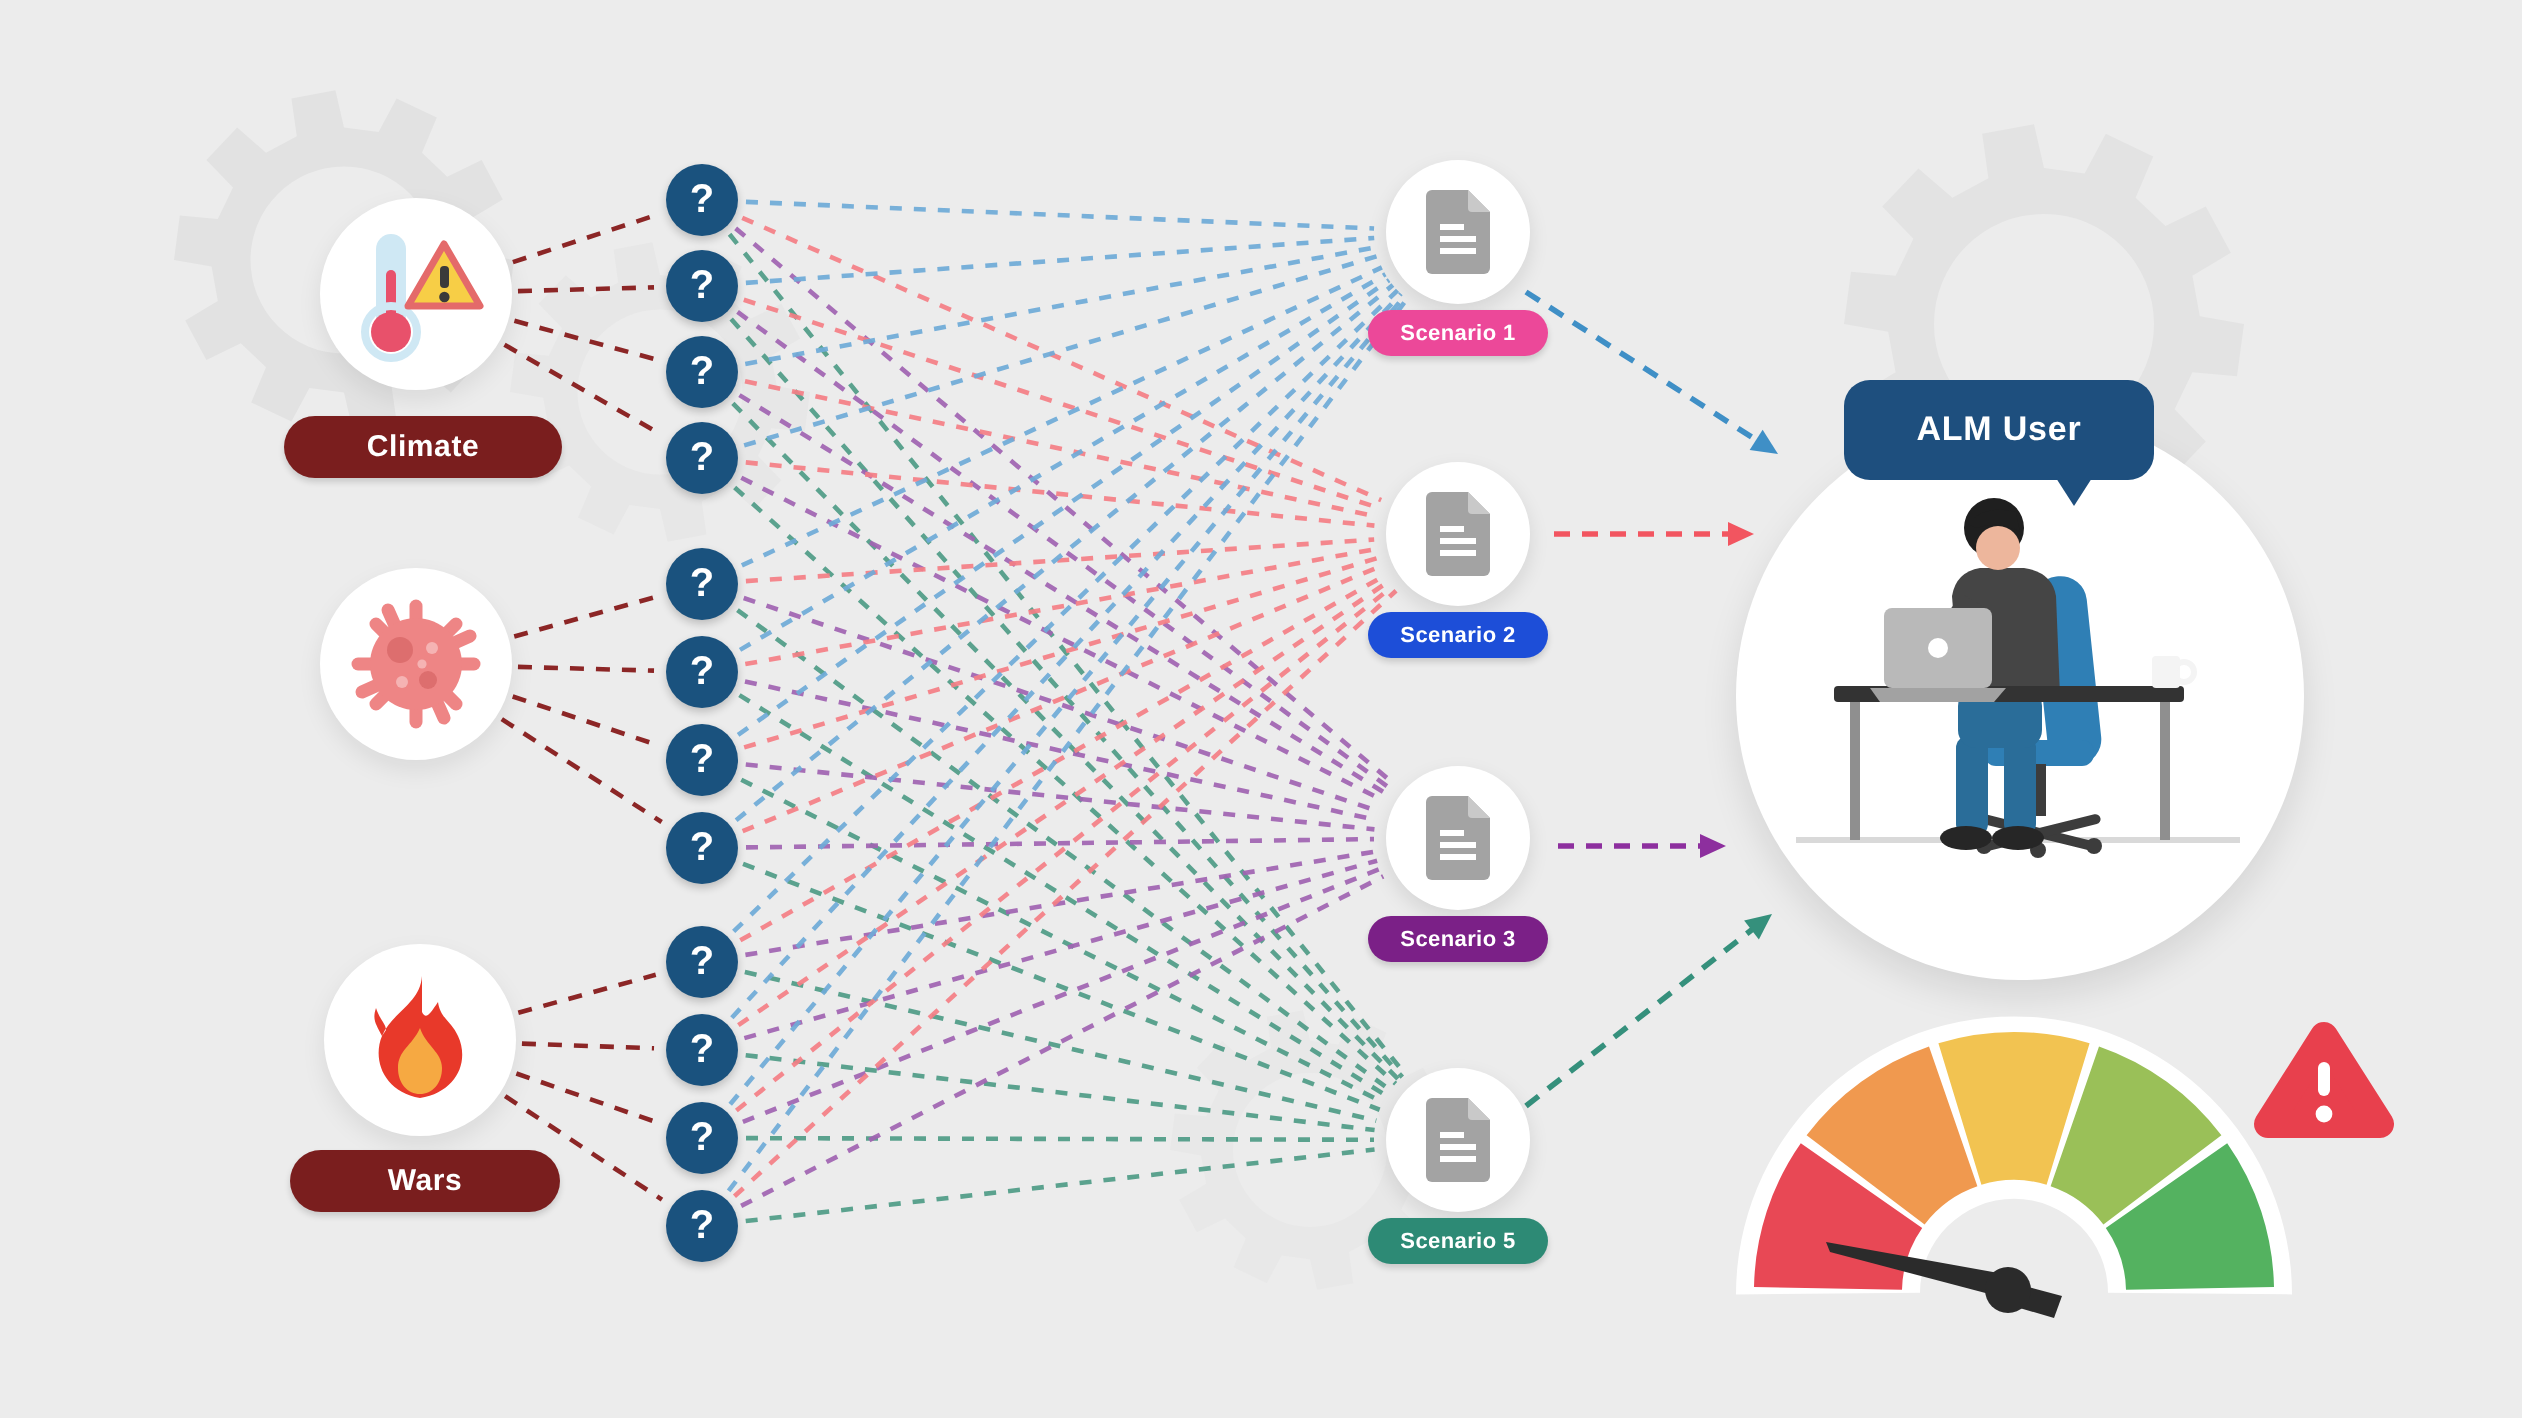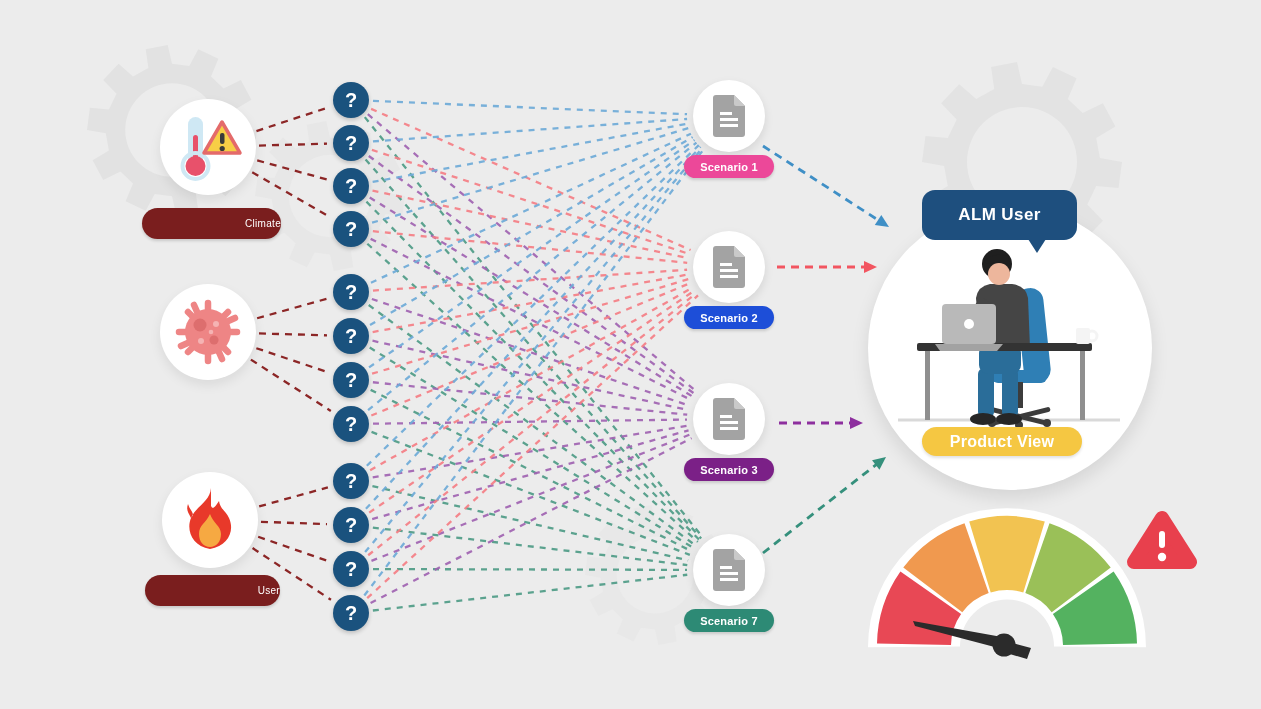--- a/index.html
+++ b/index.html
@@ -12,22 +12,22 @@
   svg.layer { position:absolute; left:0; top:0; }
 
   
   .src-circle {
     width:96px; height:96px; border-radius:50%; background:#ffffff;
     box-shadow:0 5px 12px rgba(0,0,0,0.08);
     display:flex; align-items:center; justify-content:center; z-index:3;
   }
   .src-pill {
     height:31px; border-radius:16px; color:#fff;
-    display:flex; align-items:center; justify-content:flex-end;
-    font-size:10px; font-weight:400; letter-spacing:.3px; z-index:3;
+    display:flex; align-items:center; justify-content:center;
+    font-size:15px; font-weight:700; letter-spacing:.3px; z-index:3;
     box-shadow:0 2px 3px rgba(0,0,0,0.15);
   }
 
   
   .qnode {
     position:absolute; width:36px; height:36px; border-radius:50%;
     display:flex; align-items:center; justify-content:center;
     color:#fff; font-size:20px; font-weight:800; z-index:3;
     box-shadow:0 2px 4px rgba(0,0,0,0.2);
   }
@@ -192,21 +192,21 @@
       <path d="M39 6 C38 20 24 24 19 36 C14 48 20 64 38 67 C56 64 63 49 57 36 C54 29 48 27 47 19 C43 25 41 28 39 24 Z
                M19 36 C16 30 14 28 16 22 C18 28 21 30 21 33 Z" fill="#e8392a"></path>
       <path d="M38 32 C34 41 27 43 27 52 C27 60 32 65 38 65 C44 65 49 60 49 52 C49 44 41 41 38 32 Z" fill="#f6a942"></path>
     </svg>
   </div>
 
   <div class="abs src-pill" style="left: 142px; top: 208px; width: 139px; background: rgb(122, 30, 30);">
     <span>Climate</span>
   </div>
   <div class="abs src-pill" style="left: 145px; top: 575px; width: 135px; background: rgb(122, 30, 30);">
-    <span>User</span>
+    <span>Wars</span>
   </div>
 
   <div id="qnodes">
       <div class="qnode" style="left: 333px; top: 82px; background: rgb(26, 82, 126);">?</div>
       <div class="qnode" style="left: 333px; top: 125px; background: rgb(26, 82, 126);">?</div>
       <div class="qnode" style="left: 333px; top: 168px; background: rgb(26, 82, 126);">?</div>
       <div class="qnode" style="left: 333px; top: 211px; background: rgb(26, 82, 126);">?</div>
       <div class="qnode" style="left: 333px; top: 274px; background: rgb(26, 82, 126);">?</div>
       <div class="qnode" style="left: 333px; top: 318px; background: rgb(26, 82, 126);">?</div>
       <div class="qnode" style="left: 333px; top: 362px; background: rgb(26, 82, 126);">?</div>
@@ -250,21 +250,21 @@
       <div class="abs scen-pill" style="left: 684px; top: 458px; width: 90px; background: rgb(123, 32, 135);">Scenario 3</div>
       <div class="abs scen-circle" style="left: 693px; top: 534px;">
         <svg width="32" height="42" viewBox="0 0 32 42">
           <path d="M3 0 H21 L32 11 V39 a3 3 0 0 1 -3 3 H3 a3 3 0 0 1 -3 -3 V3 a3 3 0 0 1 3 -3 Z" fill="#a3a3a3"></path>
           <path d="M21 0 L32 11 H23 a2 2 0 0 1 -2 -2 Z" fill="#c9c9c9"></path>
           <rect x="7" y="17" width="12" height="3" fill="#fff"></rect>
           <rect x="7" y="23" width="18" height="3" fill="#fff"></rect>
           <rect x="7" y="29" width="18" height="3" fill="#fff"></rect>
         </svg>
       </div>
-      <div class="abs scen-pill" style="left: 684px; top: 609px; width: 90px; background: rgb(45, 138, 117);">Scenario 7</div>
+      <div class="abs scen-pill" style="left: 684px; top: 609px; width: 90px; background: rgb(45, 138, 117);">Scenario 5</div>
     </div>
 
   <div class="abs alm-circle"></div>
 
   <svg class="abs person-svg" width="260" height="245" viewBox="0 0 260 245">
     <line x1="18" y1="202" x2="240" y2="202" stroke="#d9d9d9" stroke-width="3"></line>
 
     <g fill="#2f7fb5">
       <rect x="140" y="70" width="27" height="95" rx="13" transform="rotate(-6 153 117)"></rect>
       <rect x="112" y="152" width="55" height="13" rx="6"></rect>
@@ -301,23 +301,20 @@
     <polygon points="55,126 123,126 117,133 60,133" fill="#a2a2a2"></polygon>
     <rect x="196" y="110" width="14" height="16" rx="2" fill="#f4f4f4"></rect>
     <circle cx="212" cy="118" r="5" fill="none" stroke="#f4f4f4" stroke-width="3"></circle>
   </svg>
 
   <div class="abs alm-bubble" style="background: rgb(30, 79, 126);">
     <span>ALM User</span>
   </div>
   <div class="abs alm-bubble-tail" style="border-top-color: rgb(30, 79, 126);"></div>
 
-  <div class="abs product-pill" style="background: rgb(245, 199, 66);">
-    <span>Product View</span>
-  </div>
 
   <svg id="gauge" class="abs gauge-svg" width="300" height="185" viewBox="0 0 300 185">
       <path d="M13.0 149.2 A139 139 0 0 1 291.0 149.2 L199.0 148.4 A47 47 0 0 0 105.0 148.4 Z" fill="#ffffff"></path>
       <path d="M22.0 145.5 A130 130 0 0 1 45.4 73.6 L106.1 116.0 A56 56 0 0 0 96.0 146.9 Z" fill="#e84855"></path>
       <path d="M48.3 69.6 A130 130 0 0 1 109.5 25.2 L133.7 95.1 A56 56 0 0 0 107.3 114.2 Z" fill="#f0994f"></path>
       <path d="M114.2 23.6 A130 130 0 0 1 189.8 23.6 L168.3 94.4 A56 56 0 0 0 135.7 94.4 Z" fill="#f2c351"></path>
       <path d="M194.5 25.2 A130 130 0 0 1 255.7 69.6 L196.7 114.2 A56 56 0 0 0 170.3 95.1 Z" fill="#9ac058"></path>
       <path d="M258.6 73.6 A130 130 0 0 1 282.0 145.5 L208.0 146.9 A56 56 0 0 0 197.9 116.0 Z" fill="#54b260"></path>
       <polygon points="58,123 147,139 151,152 60,128" fill="#2b2b2b"></polygon>
       <polygon points="150,143 176,150 172,161 148,154" fill="#2b2b2b"></polygon>

